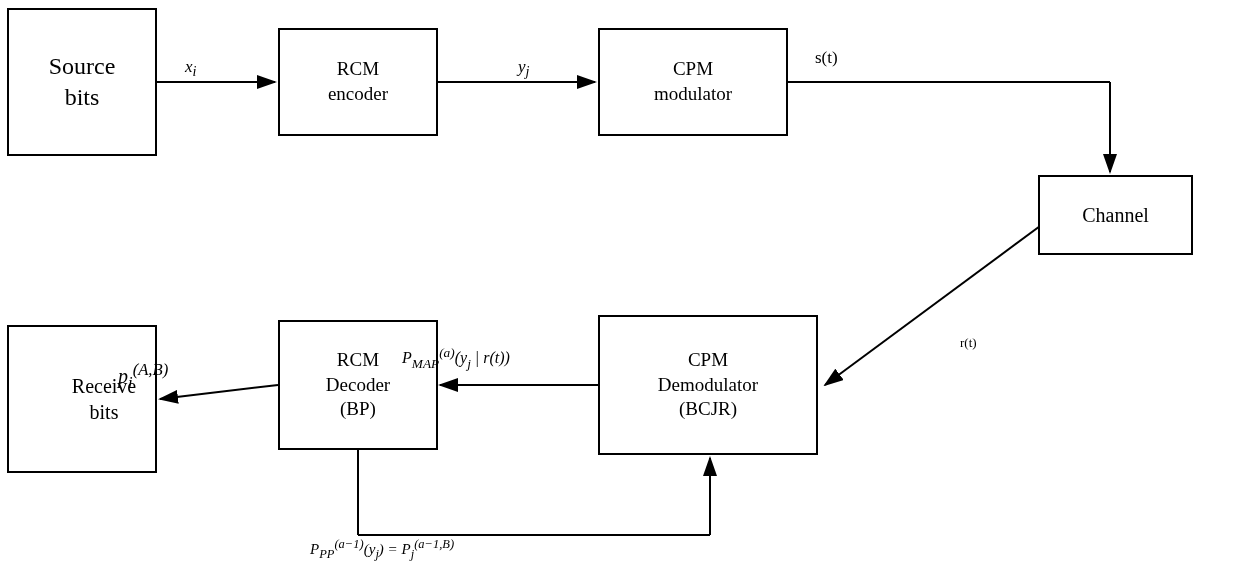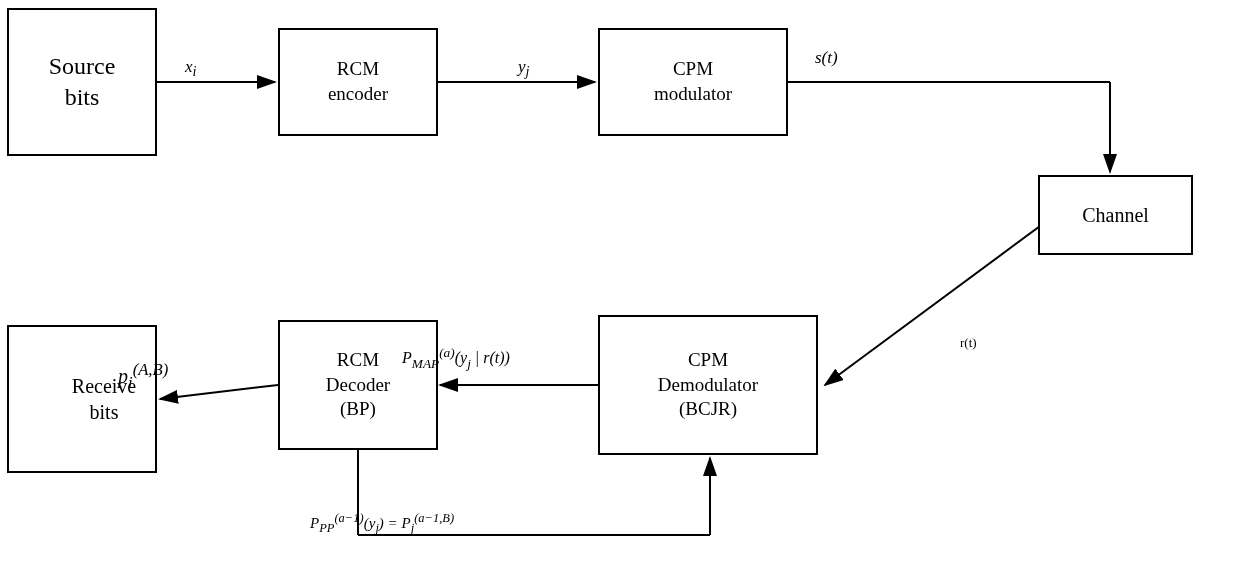--- a/index.html
+++ b/index.html
@@ -106,33 +106,33 @@
   </div>
 
   <span style="position:absolute; left:185px; top:57px; font-size:17px; font-style:italic;">
     x<sub>i</sub>
   </span>
 
   <span style="position:absolute; left:490px; top:57px; font-size:17px; font-style:italic;margin-left:28px;">
     y<sub>j</sub>
   </span>
 
-  <span style="position:absolute; left:815px; top:48px; font-size:17px; font-style:italic;">
+  <span style="position:absolute; left:815px; top:48px; font-size:17px; ">
     s(t)
   </span>
 
   <span style="position:absolute; left:960px; top:335px; font-size:13px; ">
     r(t)
   </span>
 
   <span style="position:absolute; left:118px; top:360px; font-size:20px; font-style:italic;">
     p<sub>i</sub><sup>(A,B)</sup>
   </span>
 
   <span style="position:absolute; left:402px; top:345px; font-size:16px; font-style:italic;">
     P<sub>MAP</sub><sup>(a)</sup>(y<sub>j</sub> | r(t))
   </span>
 
-  <span style="position:absolute; left:310px; top:511px; font-size:15px; font-style:italic;">
+  <span style="position:absolute; left:310px; top:537px; font-size:15px; font-style:italic;">
     P<sub>PP</sub><sup>(a−1)</sup>(y<sub>j</sub>) = P<sub>j</sub><sup>(a−1,B)</sup>
   </span>
 
 </div>
 
 </body></html>

